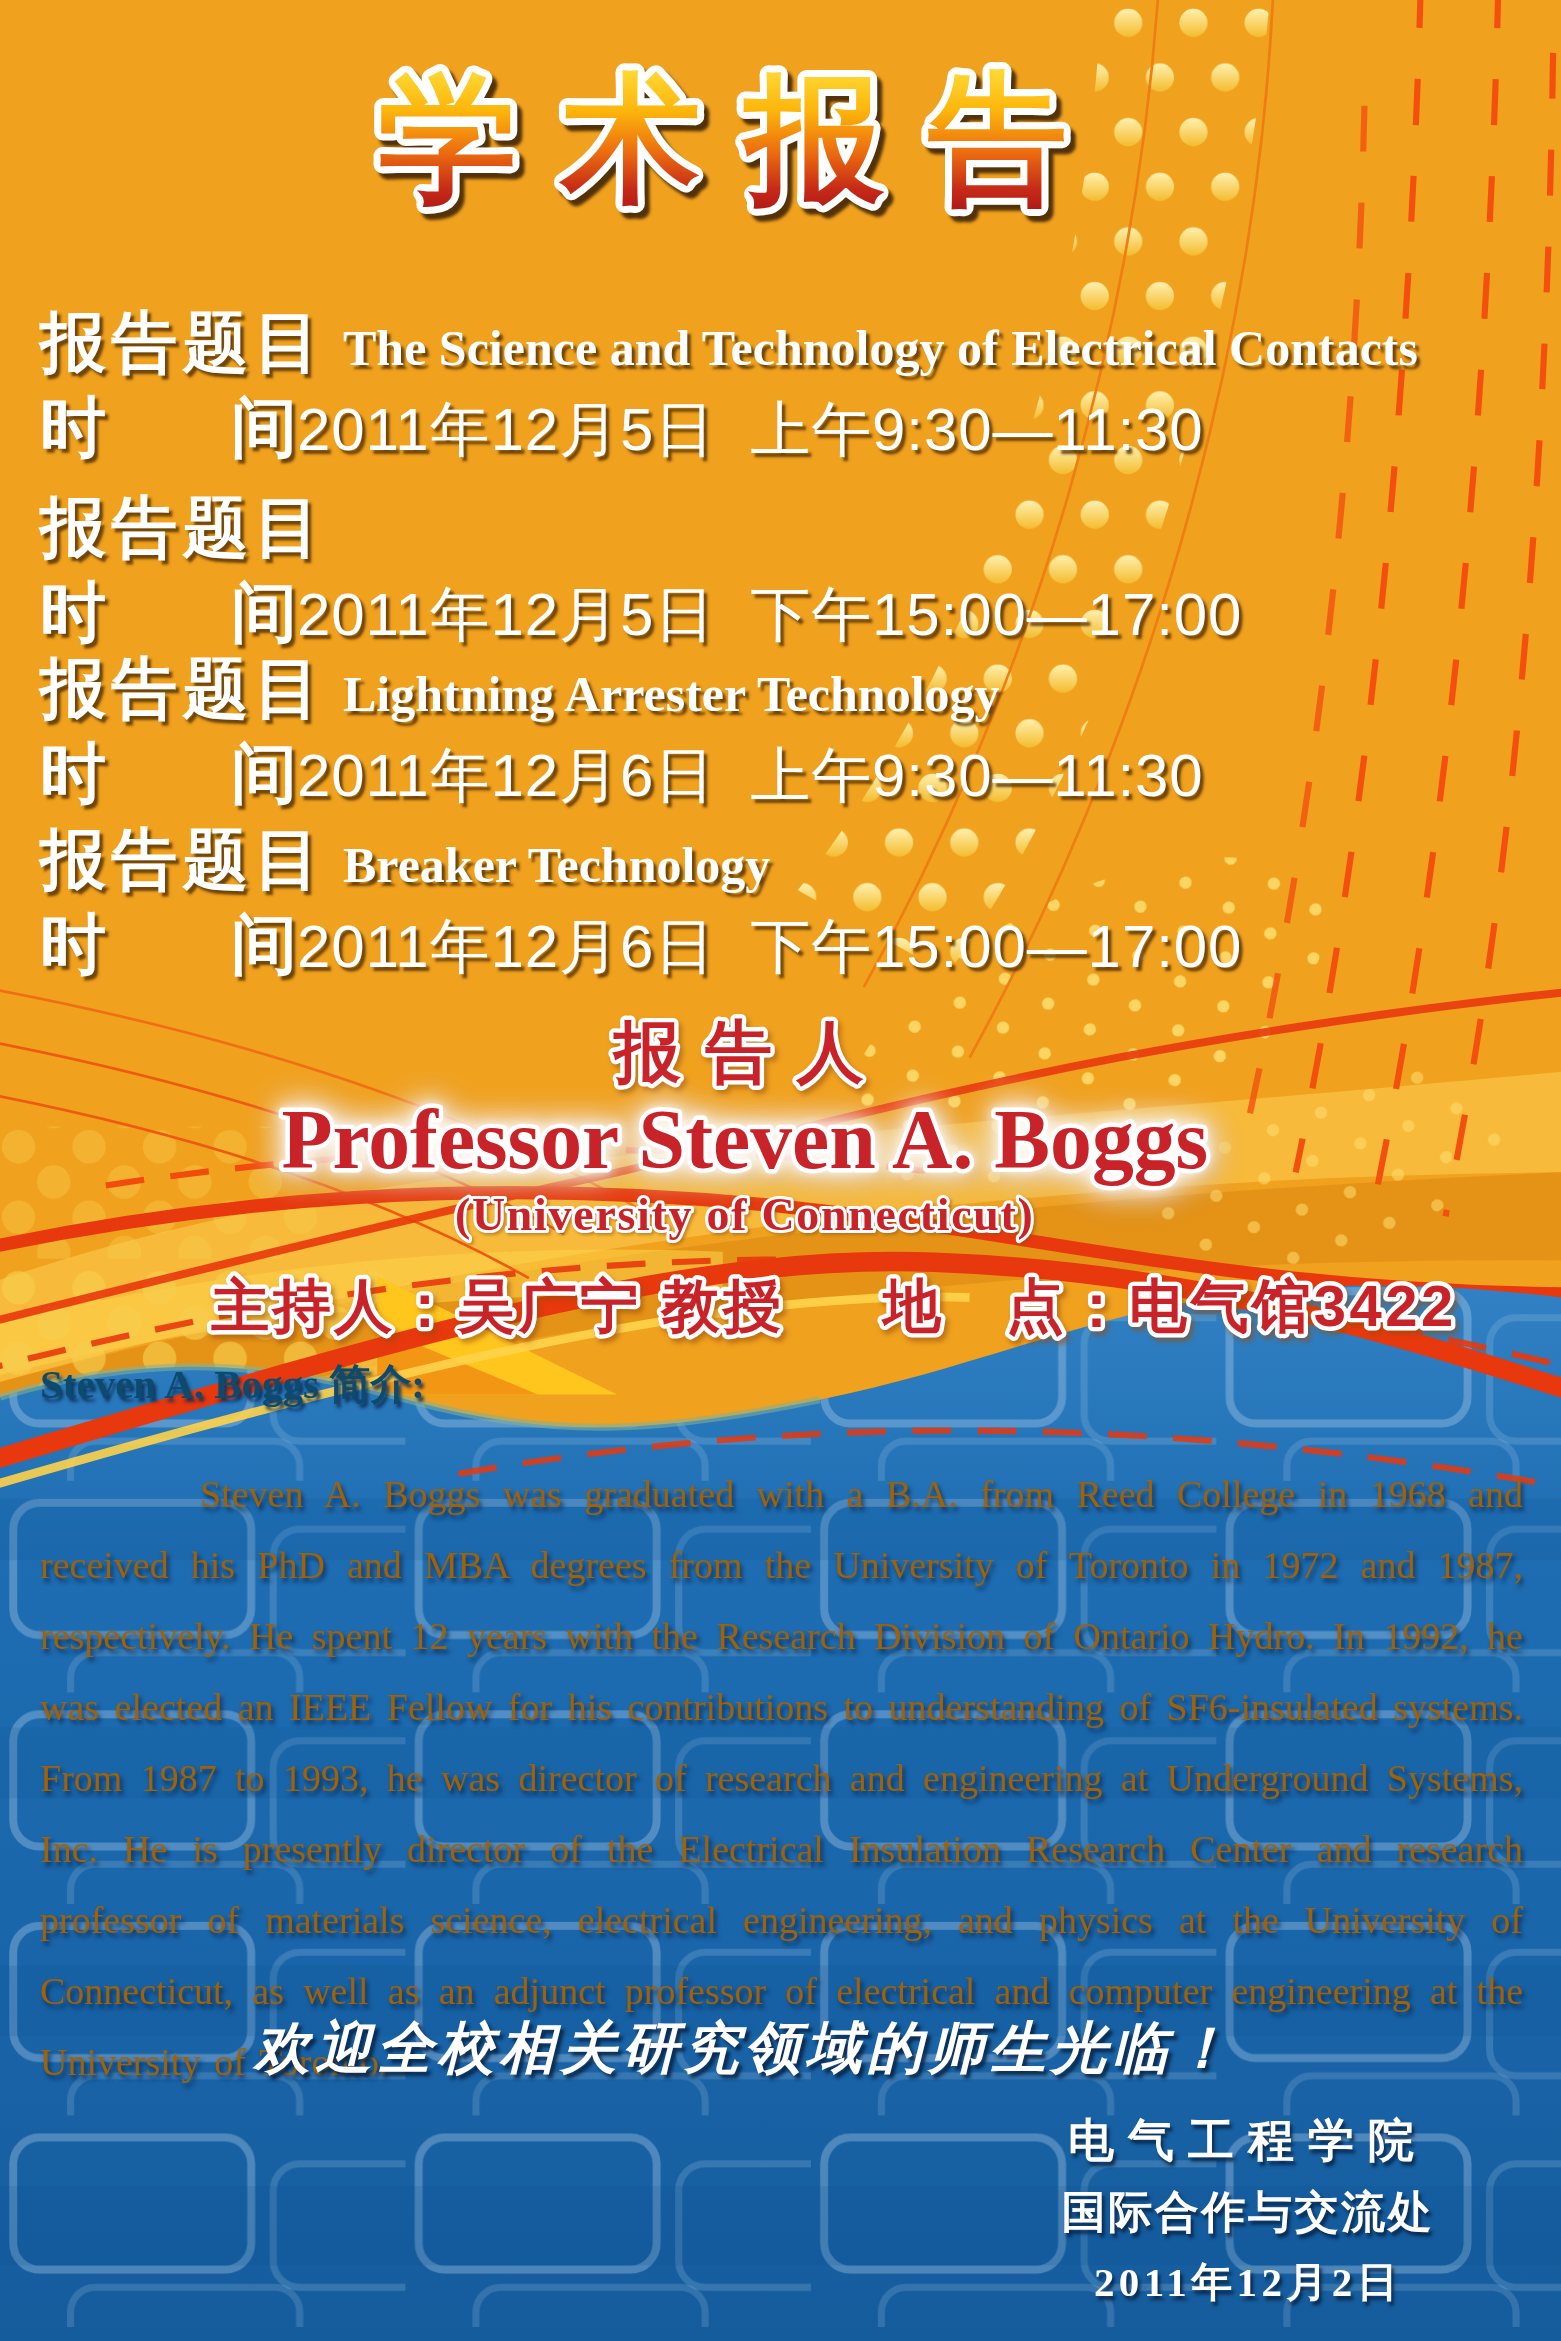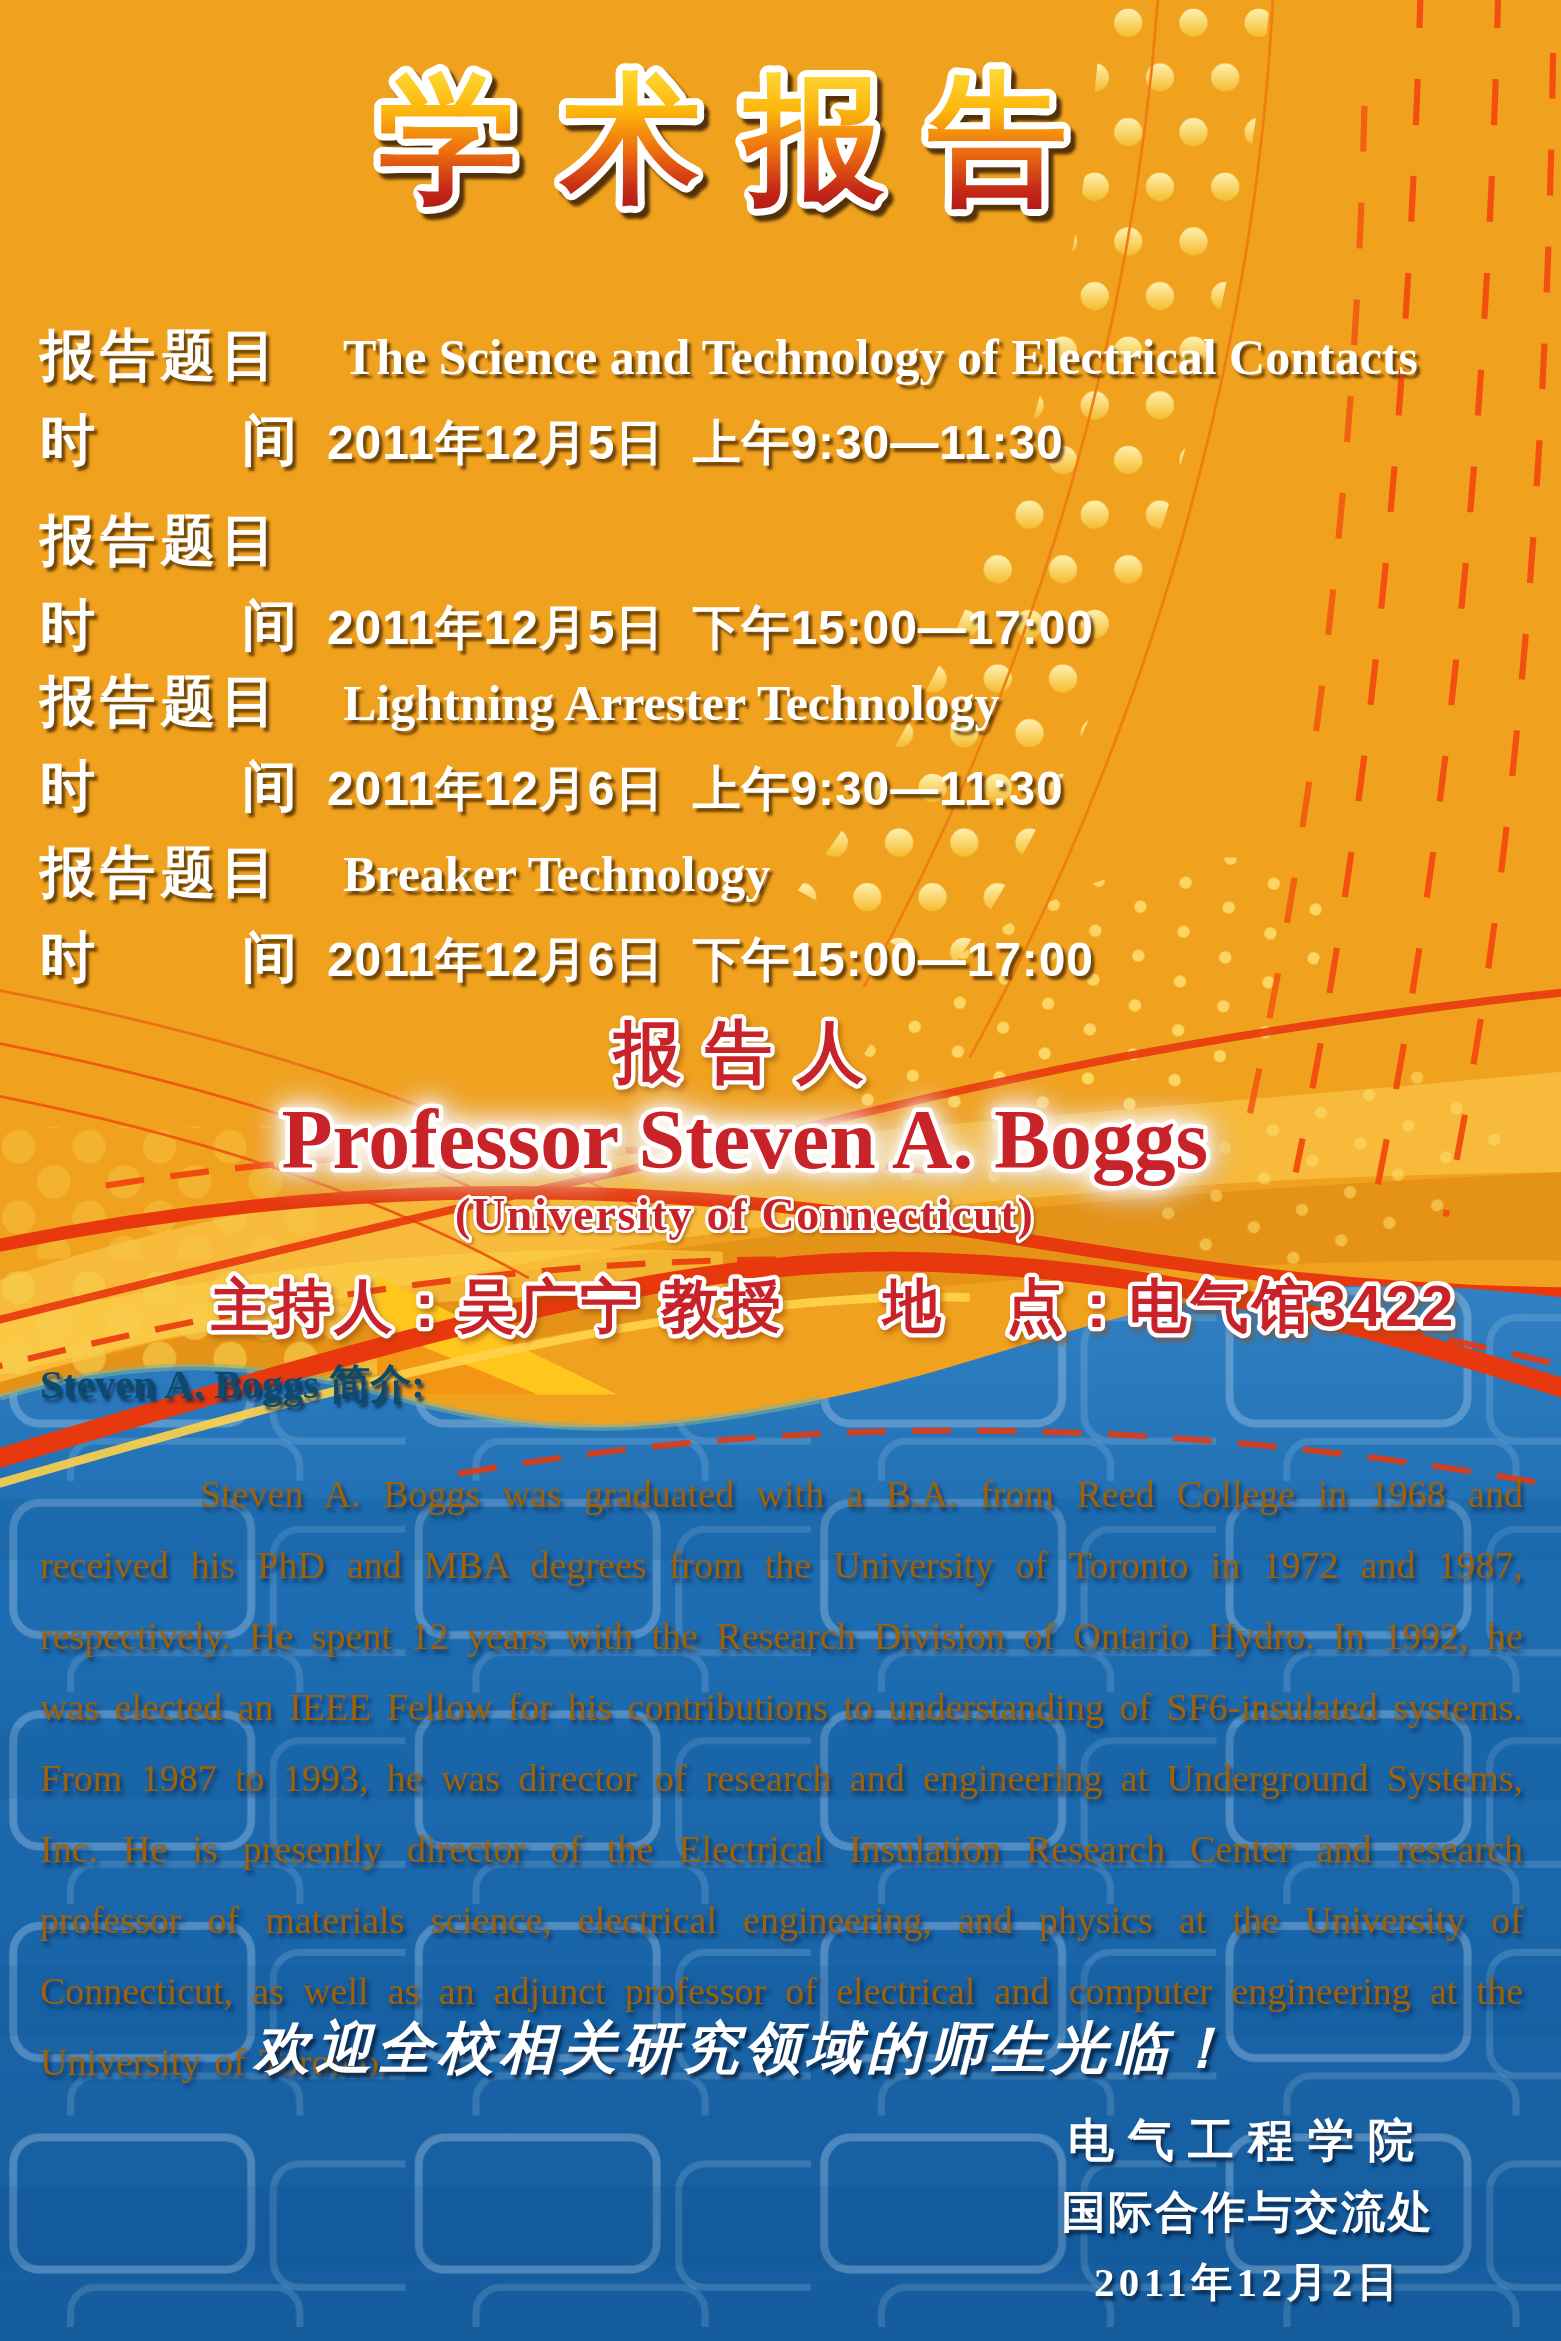--- a/index.html
+++ b/index.html
@@ -13,26 +13,26 @@
   .title-svg{top:55px;height:159px;filter:drop-shadow(5.3px 6.2px 1.8px rgba(45,22,4,.8));}
   .speaker-svg{top:998px;height:102px;filter:drop-shadow(3.5px 4.4px 2.6px rgba(150,80,15,.55));}
   .prof-svg{top:1081px;height:111px;
             filter:drop-shadow(0 0 16px rgba(255,255,255,.95)) drop-shadow(0 0 5.3px rgba(255,255,255,.85)) drop-shadow(3.5px 4.4px 3.5px rgba(160,90,20,.45));}
   .uconn-svg{top:1179px;height:69px;filter:drop-shadow(2.6px 2.6px 1.8px rgba(150,80,15,.5));}
   .host-svg{top:1250px;height:102px;filter:drop-shadow(3.5px 4.4px 2.6px rgba(150,75,10,.55));}
 
   
   .lecture{position:absolute;left:40px;right:31px;color:#fff;}
   .lrow{display:flex;align-items:baseline;height:85px;}
-  .zh-label{flex:none;width:257px;font-size:55px;font-weight:bold;letter-spacing:5.3px;
-            text-shadow:3.5px 4.4px 2.6px rgba(88,52,4,.85);white-space:nowrap;margin-top:21px;}
+  .zh-label{flex:none;width:257px;font-size:66px;font-weight:bold;letter-spacing:5.3px;
+            text-shadow:3.5px 4.4px 2.6px rgba(88,52,4,.85);white-space:nowrap;}
   .time-label{display:flex;justify-content:space-between;letter-spacing:0;}
   .en-title{font-size:50px;font-weight:bold;margin-left:46px;white-space:nowrap;
             font-family:"Liberation Serif",serif;text-shadow:3.5px 4.4px 2.6px rgba(88,52,4,.85);}
-  .time-val{font-size:48px;font-weight:bold;margin-left:30px;white-space:pre;letter-spacing:0.9px;
+  .time-val{font-size:60px;font-weight:normal;white-space:pre;letter-spacing:0.9px;
             text-shadow:3.5px 4.4px 2.6px rgba(88,52,4,.85);}
 
   .bio-heading{top:1357px;left:40px;color:#0c4a6e;font-size:41px;font-weight:bold;
                font-family:"Liberation Serif",serif;
                text-shadow:2.6px 3.5px 3.5px rgba(15,45,85,.9);}
   .bio-par{top:1421px;left:40px;width:1483px;color:#a16207;font-size:38px;line-height:71px;
            font-family:"Liberation Serif",serif;text-align:justify;text-indent:160px;
            word-spacing:4.4px;text-shadow:2.6px 3.5px 4.4px rgba(10,40,80,.85);}
   .welcome{top:2011px;left:48px;width:1393px;text-align:center;color:#fff;font-size:56px;
            font-weight:bold;font-style:italic;letter-spacing:5.3px;

